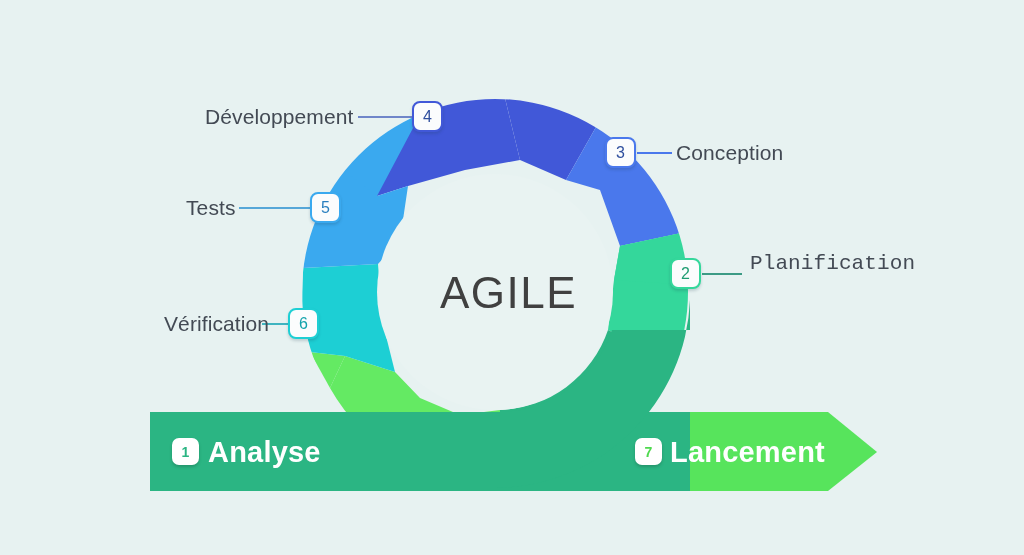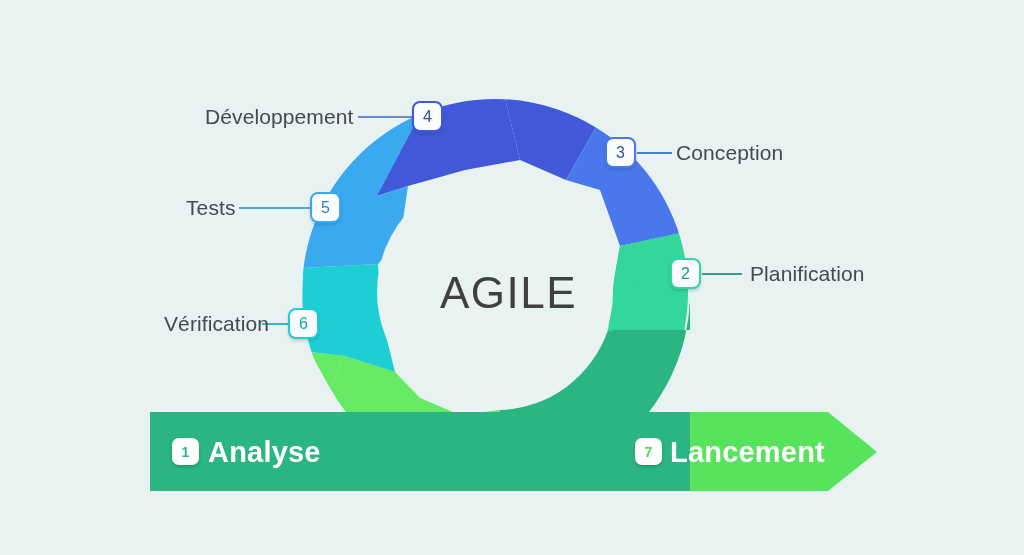--- a/index.html
+++ b/index.html
@@ -187,21 +187,21 @@
   </div>
 
   <div class="label-text label-left" style="left:205px; top:105px;">Développement</div>
 
   <div class="label-text label-left" style="left:186px; top:196px;">Tests</div>
 
   <div class="label-text label-left" style="left:148px; top:312px;margin-left:16px;">Vérification</div>
 
   <div class="label-text" style="left:676px; top:141px;text-align:center;">Conception</div>
 
-  <div class="label-text" style="left:750px; top:262px;">Planification</div>
+  <div class="label-text" style="left:750px; top:252px;font-family:Liberation Mono, monospace;">Planification</div>
 
   <div class="banner-badge" style="left:172px; top:438px; color:#2bb583;">
     <span>1</span>
   </div>
   <div class="banner-label" style="left:208px; top:436px;text-align:center;">Analyse</div>
 
   <div class="banner-badge" style="left:635px; top:438px; color:#4fd94f;">
     <span>7</span>
   </div>
   <div class="banner-label" style="left:670px; top:436px;">Lancement</div>

